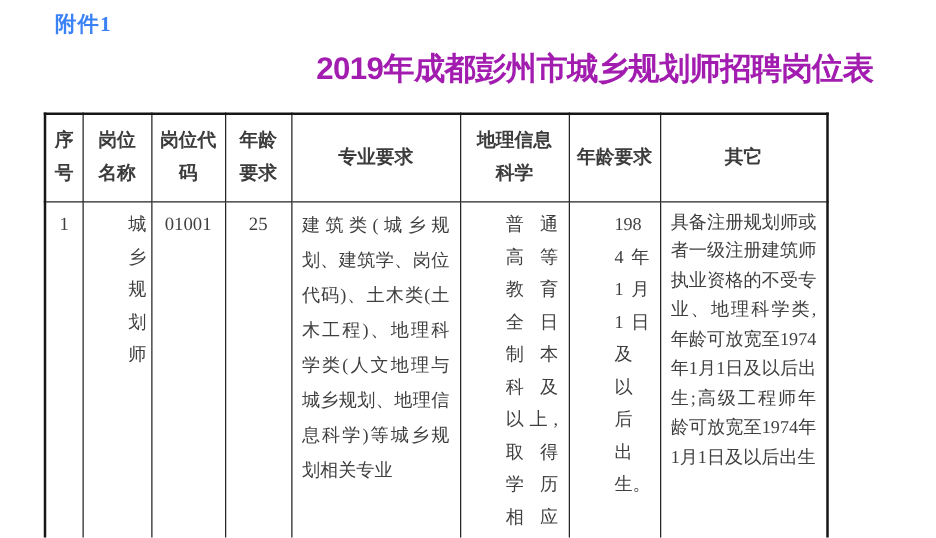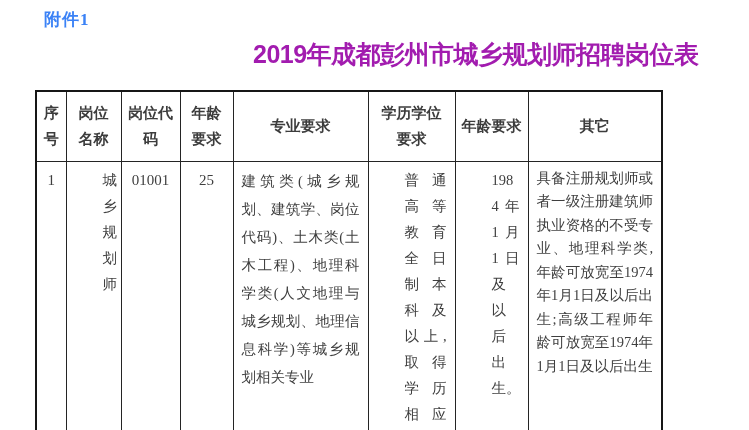--- a/index.html
+++ b/index.html
@@ -102,21 +102,21 @@
     <col style="width:73px">
     <col style="width:134px">
   </colgroup>
   <thead>
     <tr>
       <th>序号</th>
       <th>岗位名称</th>
       <th>岗位代码</th>
       <th>年龄要求</th>
       <th>专业要求</th>
-      <th>学历学位要求</th>
+      <th>地理信息科学</th>
       <th>年龄要求</th>
       <th>其它</th>
     </tr>
   </thead>
   <tbody>
     <tr>
       <td class="cell-center">1</td>
       <td class="cell-justify lh26">城乡规划师</td>
       <td class="cell-center">01001</td>
       <td class="cell-center">25</td>

